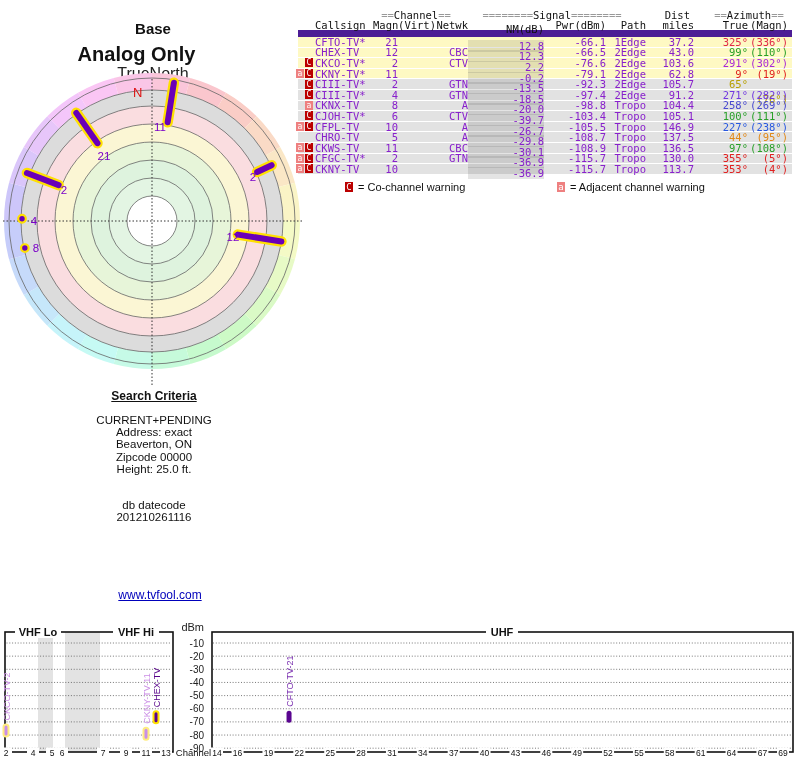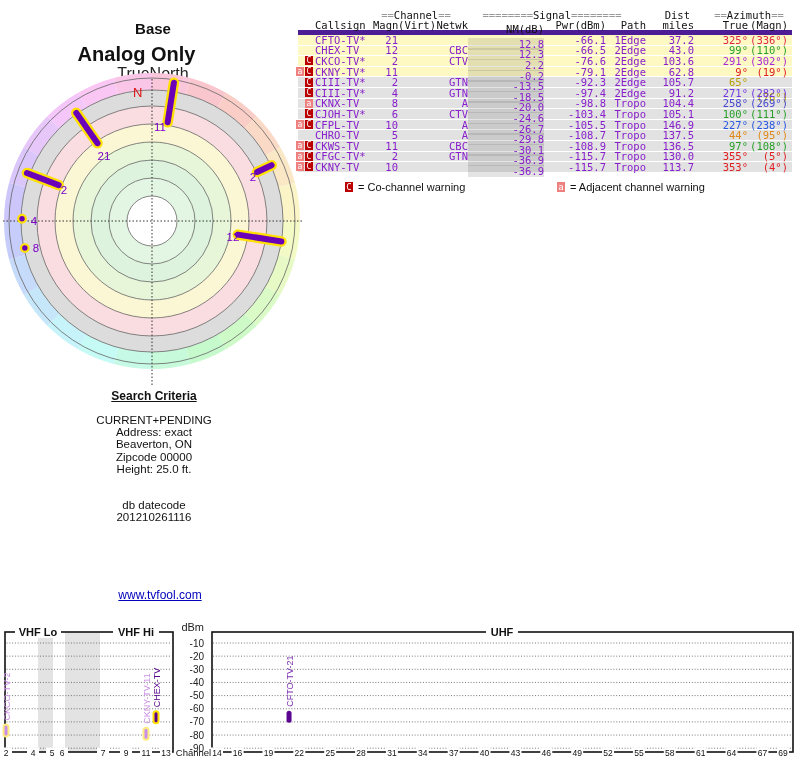--- a/index.html
+++ b/index.html
@@ -9,21 +9,21 @@
   
   .radar-title{left:0;top:20px;width:306px;text-align:center;font-size:15px;font-weight:bold;}
   .radar-sub{left:0;top:43px;width:273px;text-align:center;font-size:20px;font-weight:bold;}
   .compass-lbl{left:0;top:65px;width:306px;text-align:center;font-size:16px;color:#222;}
   
   .tbl{left:298px;top:9px;width:494px;font-family:"DejaVu Sans Mono",monospace;font-size:10.5px;}
   .grp-row{position:relative;height:10px;}
   .grp{position:absolute;top:0;white-space:pre;color:#111;}
   .grp .eq{color:#999;}
   .hdr-row,.data-row{display:flex;align-items:center;}
-  .hdr-row{height:11px;border-bottom:5px solid #4c1d95;color:#111;}
+  .hdr-row{height:11px;border-bottom:7px solid #4c1d95;color:#111;}
   .data-row{height:9.6px;border-bottom:1px solid #fff;}
   .data-row.pink{background:#fef9c3;}
   .data-row.gray{background:#e2e2e2;}
   .c-warn{width:15px;text-align:right;display:flex;justify-content:flex-end;gap:1px;}
   .c-callsign{width:60px;text-align:left;padding-left:2px;box-sizing:border-box;}
   .c-real{width:25px;text-align:right;}
   .c-virt{width:38px;text-align:right;}
   .c-netwk{width:32px;text-align:right;}
   .c-nm{width:76px;text-align:right;margin-top:8px;}
   .data-row .c-nm{background:rgba(90,90,90,0.16);}
@@ -244,21 +244,21 @@
           <span class="c-magn" style="color: rgb(72, 72, 208);">(269°)</span>
         </div>
         <div class="data-row gray">
           <span class="c-warn">
             <span class="wbox wC">C</span>
           </span>
           <span class="c-callsign purple">CJOH-TV*</span>
           <span class="c-real purple">6</span>
           <span class="c-virt purple"></span>
           <span class="c-netwk purple">CTV</span>
-          <span class="c-nm purple">-24.6</span>
+          <span class="c-nm purple">-39.7</span>
           <span class="c-pwr purple">-103.4</span>
           <span class="c-path purple">Tropo</span>
           <span class="c-miles purple">105.1</span>
           <span class="c-true" style="color: rgb(40, 160, 40);">100°</span>
           <span class="c-magn" style="color: rgb(40, 160, 40);">(111°)</span>
         </div>
         <div class="data-row gray">
           <span class="c-warn">
             <span class="wbox wa">a</span>
             <span class="wbox wC">C</span>

